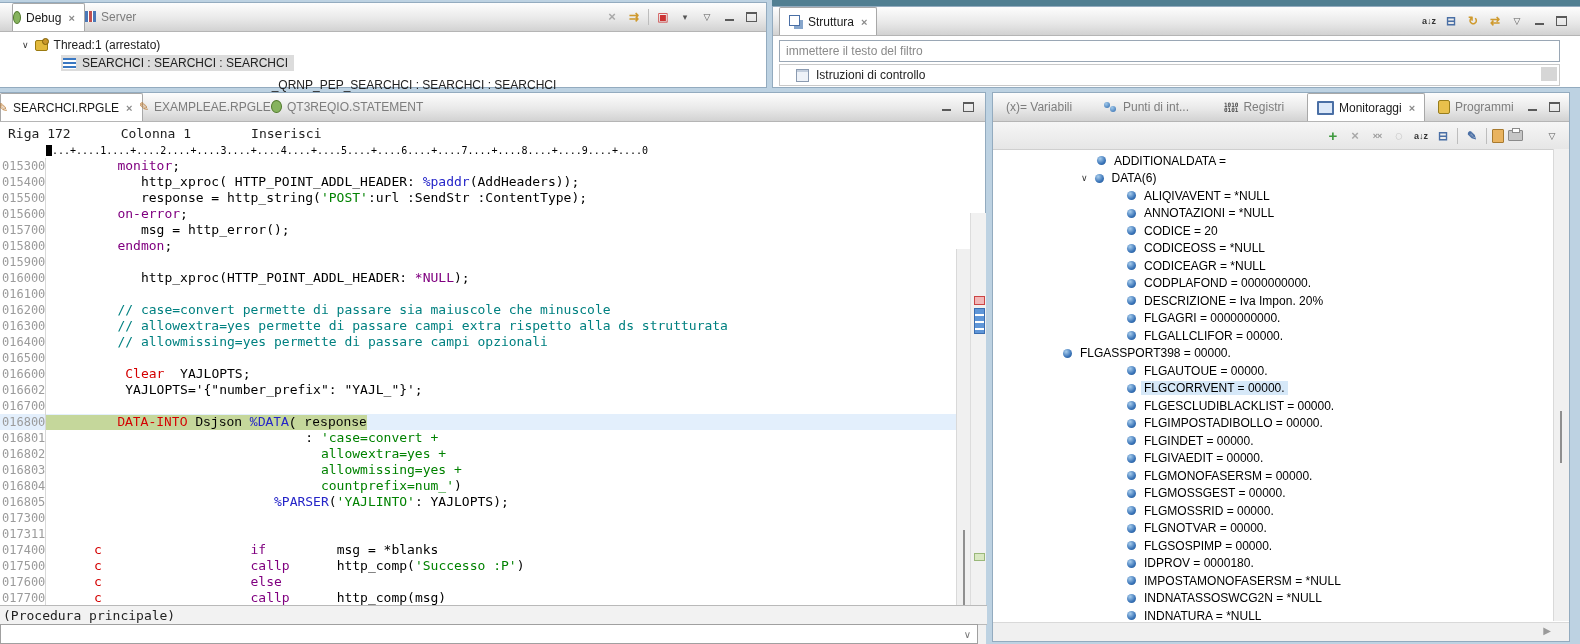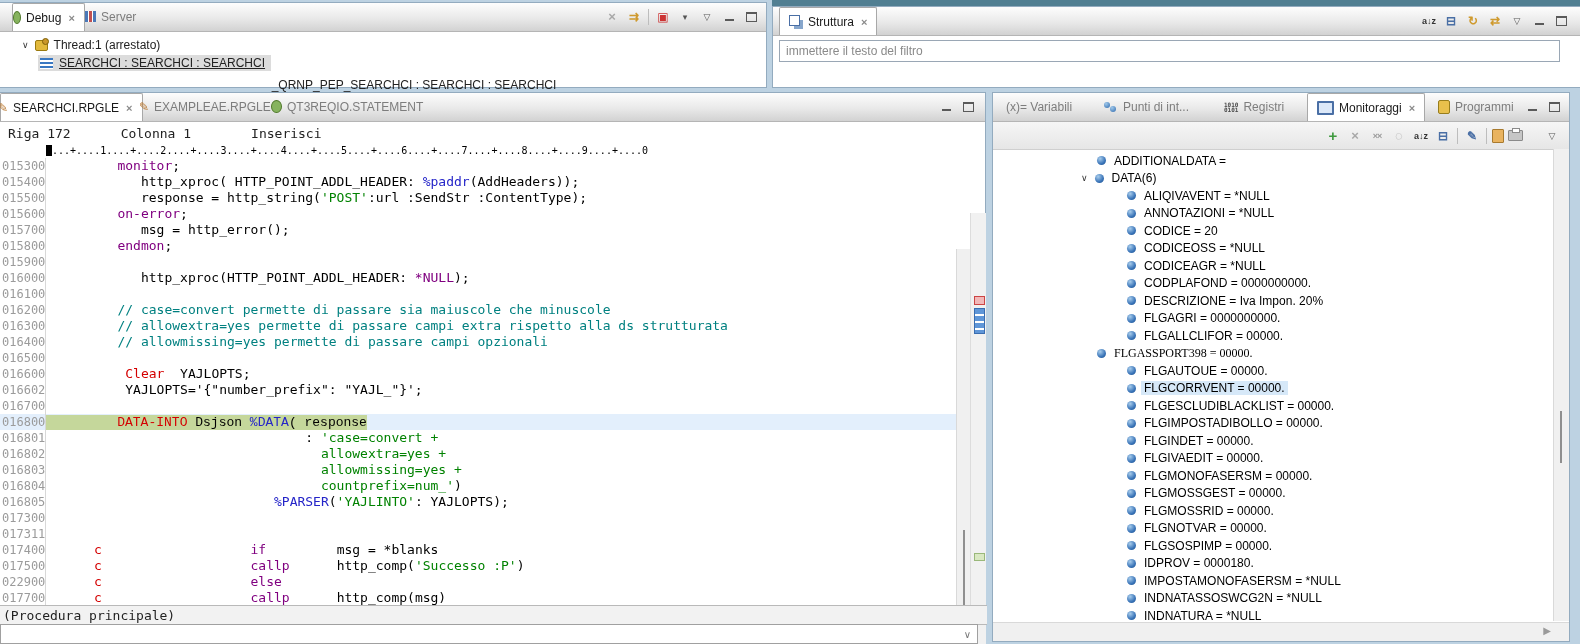--- a/index.html
+++ b/index.html
@@ -107,21 +107,21 @@
         <span class="tico ic-min"></span>
         <span class="tico ic-max"></span>
       </div>
   </div>
   <div style="padding-top:4px;">
     <div class="tree-row" style="padding-left:22px;">
       <span class="chev">∨</span>
       <span class="ic-thread"></span>
       <span>Thread:1 (arrestato)</span>
     </div>
-    <div class="tree-row" style="padding-left:38px;text-decoration:underline;">
+    <div class="tree-row" style="padding-left:61px;">
       <span class="selwrap">
         <span class="ic-frames"></span>
         <span>SEARCHCI : SEARCHCI : SEARCHCI</span>
       </span>
     </div>
     <div class="tree-row" style="padding-left:62px;flex-direction:column;">
       <span class="ic-frames"></span>
       <span>_QRNP_PEP_SEARCHCI : SEARCHCI : SEARCHCI</span>
     </div>
   </div>
@@ -140,20 +140,25 @@
         <span class="tico ic-blue">⊟</span>
         <span class="tico ic-gold">↻</span>
         <span class="tico ic-gold">⇄</span>
         <span class="tico ic-dk">▽</span>
         <span class="tico ic-min"></span>
         <span class="tico ic-max"></span>
       </div>
   </div>
   <div class="abs filter" style="top:33px;">
     <span>immettere il testo del filtro</span>
+  </div>
+  <div class="abs" style="left:6px;right:20px;top:57px;height:20px;border:1px solid #c9c9c9;display:flex;align-items:center;gap:7px;padding-left:16px;background:#fff;">
+    <span class="ic-ctrl"></span>
+    <span>Istruzioni di controllo</span>
+    <span class="abs" style="right:2px;top:2px;width:16px;height:14px;background:#d6d6d6;"></span>
   </div>
 </div>
 
 <div class="abs panel" style="left:0;top:92px;width:986px;height:550px;border-left:none;">
   <div class="tabbar">
     <div class="tab active" style="left:0;">
       <span class="ic-pencil" style="margin-left:-12px;">✎</span>
       <span>SEARCHCI.RPGLE</span>
       <span class="x">×</span>
     </div>
@@ -196,21 +201,21 @@
       <div class="code-row exec"><span class="gut">016800</span><span class="code-text"><span class="tk-t">         </span><span class="tk-r">DATA-INTO</span><span class="tk-t"> Dsjson </span><span class="tk-b">%DATA</span><span class="tk-t">( response</span></span></div>
       <div class="code-row"><span class="gut">016801</span><span class="code-text"><span class="tk-t">                                 </span><span class="tk-t">: </span><span class="tk-s">'case=convert +</span></span></div>
       <div class="code-row"><span class="gut">016802</span><span class="code-text"><span class="tk-t">                                   </span><span class="tk-s">allowextra=yes +</span></span></div>
       <div class="code-row"><span class="gut">016803</span><span class="code-text"><span class="tk-t">                                   </span><span class="tk-s">allowmissing=yes +</span></span></div>
       <div class="code-row"><span class="gut">016804</span><span class="code-text"><span class="tk-t">                                   </span><span class="tk-s">countprefix=num_'</span><span class="tk-t">)</span></span></div>
       <div class="code-row"><span class="gut">016805</span><span class="code-text"><span class="tk-t">                             </span><span class="tk-b">%PARSER</span><span class="tk-t">(</span><span class="tk-s">'YAJLINTO'</span><span class="tk-t">: YAJLOPTS);</span></span></div>
       <div class="code-row"><span class="gut">017300</span><span class="code-text"></span></div>
       <div class="code-row"><span class="gut">017311</span><span class="code-text"></span></div>
       <div class="code-row"><span class="gut">017400</span><span class="code-text"><span class="tk-t">      </span><span class="tk-r">c</span><span class="tk-t">                   </span><span class="tk-k">if</span><span class="tk-t">         </span><span class="tk-t">msg = *blanks</span></span></div>
       <div class="code-row"><span class="gut">017500</span><span class="code-text"><span class="tk-t">      </span><span class="tk-r">c</span><span class="tk-t">                   </span><span class="tk-k">callp</span><span class="tk-t">      </span><span class="tk-t">http_comp(</span><span class="tk-s">'Successo :P'</span><span class="tk-t">)</span></span></div>
-      <div class="code-row"><span class="gut">022900</span><span class="code-text"><span class="tk-t">      </span><span class="tk-r">c</span><span class="tk-t">                   </span><span class="tk-k">else</span></span></div>
+      <div class="code-row"><span class="gut">017600</span><span class="code-text"><span class="tk-t">      </span><span class="tk-r">c</span><span class="tk-t">                   </span><span class="tk-k">else</span></span></div>
       <div class="code-row"><span class="gut">017700</span><span class="code-text"><span class="tk-t">      </span><span class="tk-r">c</span><span class="tk-t">                   </span><span class="tk-k">callp</span><span class="tk-t">      </span><span class="tk-t">http_comp(msg)</span></span></div>
     </div>
 
   <div class="abs scroll-track" style="left:956px;top:156px;width:14px;height:448px;">
     <div class="thumb" style="top:281px;height:80px;"></div>
   </div>
   <div class="abs" style="left:970px;top:120px;width:15px;height:484px;background:#f1f1f1;border-left:1px solid #dcdcdc;">
     <div class="marker" style="left:3px;top:83px;width:9px;height:7px;background:#f2b8b8;border:1px solid #cc4444;"></div>
     <div class="marker" style="left:3px;top:95px;width:9px;height:24px;background:repeating-linear-gradient(#5f96d8 0 5px,#fff 5px 7px);border:1px solid #3a6db0;"></div>
     <div class="marker" style="left:3px;top:340px;width:9px;height:6px;background:#d9e8c2;border:1px solid #9ab87a;"></div>
@@ -308,21 +313,21 @@
         <span class="wtext">DESCRIZIONE = Iva Impon. 20%</span>
       </div>
       <div class="witem" style="padding-left: 134px;">
         <span class="ic-sphere"></span>
         <span class="wtext">FLGAGRI = 0000000000.</span>
       </div>
       <div class="witem" style="padding-left: 134px;">
         <span class="ic-sphere"></span>
         <span class="wtext">FLGALLCLIFOR = 00000.</span>
       </div>
-      <div class="witem" style="padding-left: 104px; font-family: Liberation Serif, serif;">
+      <div class="witem" style="padding-left: 70px;">
         <span class="ic-sphere"></span>
         <span class="wtext">FLGASSPORT398 = 00000.</span>
       </div>
       <div class="witem" style="padding-left: 134px;">
         <span class="ic-sphere"></span>
         <span class="wtext">FLGAUTOUE = 00000.</span>
       </div>
       <div class="witem sel" style="padding-left: 134px;">
         <span class="ic-sphere"></span>
         <span class="wtext">FLGCORRVENT = 00000.</span>

